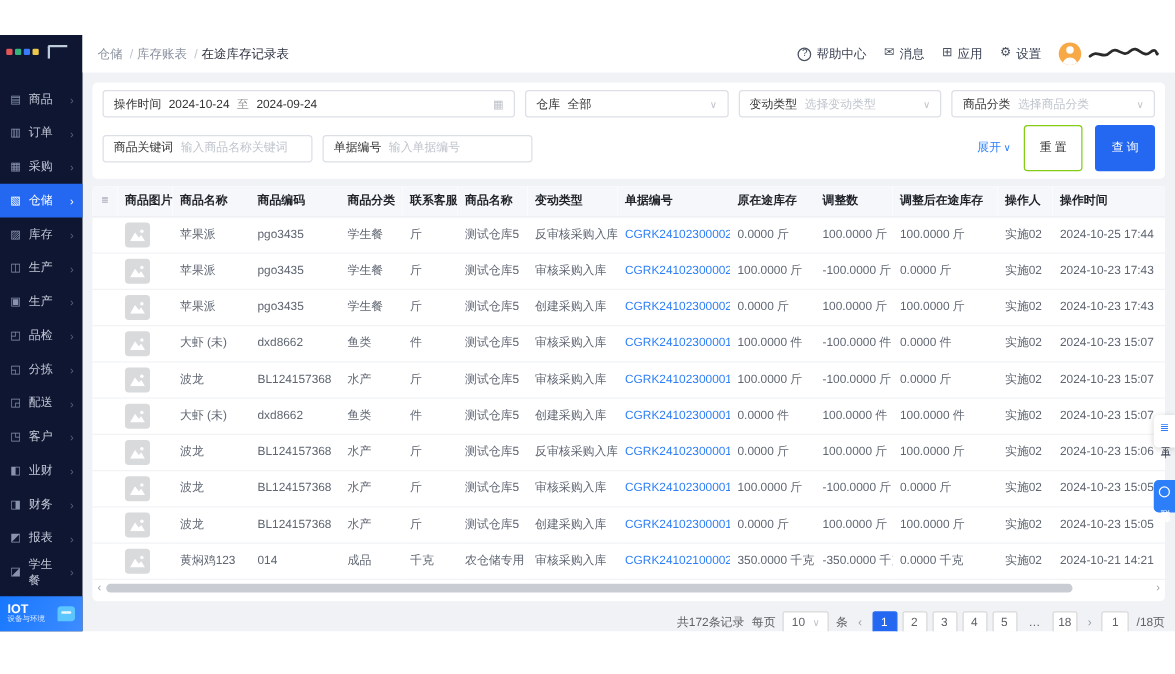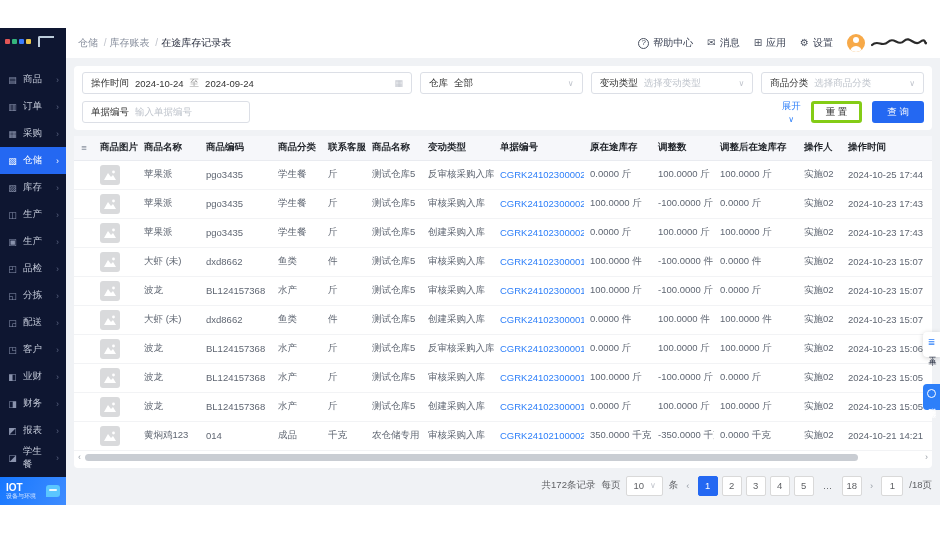--- a/index.html
+++ b/index.html
@@ -62,23 +62,23 @@
   .f-date { width:330px; }
   .fsel { flex:1; min-width:0; }
   .finput { width:168px; }
   .flabel { color:#333; white-space:nowrap; }
   .fval { color:#333; white-space:nowrap; }
   .fsep { color:#999; }
   .ph { color:#bfc4cc; white-space:nowrap; overflow:hidden; }
   .ficon { margin-left:auto; color:#c0c4cc; font-size:9px; }
   .fchev { margin-left:auto; color:#c0c4cc; font-size:8px; }
   .fctrl { margin-left:auto; display:flex; align-items:center; gap:10px; }
-  .expand { color:#2d7ff9; font-size:9.5px; display:flex; align-items:center; gap:2px; cursor:pointer;flex-direction:column; }
+  .expand { color:#2d7ff9; font-size:9.5px; display:flex; align-items:center; gap:2px; cursor:pointer; }
   .expand .fchev { color:#2d7ff9; margin-left:0; }
-  .btn { height:22px; padding:0 12px; font-size:9.5px; border:3px solid #84cc16;
+  .btn { height:37px; padding:0 12px; font-size:9.5px; border:1px solid #84cc16;
     border-radius:3px; background:#fff; color:#333; cursor:pointer; }
   .btn.primary { background:#2468f2; border-color:#2468f2; color:#fff; }
 
   
   .table-card { background:#fff; border-radius:4px; margin-top:6px; padding-bottom:2px; }
   table { width:100%; border-collapse:collapse; table-layout:fixed; }
   th { background:#f6f7fa; color:#1f2329; font-weight:bold; font-size:9.5px; height:24px;
     text-align:left; padding:0 6px; white-space:nowrap; overflow:hidden; border-bottom:1px solid #e9ebf0; }
   td { height:29px; font-size:9.5px; color:#5f6672; padding:0 6px; white-space:nowrap;
     overflow:hidden; border-bottom:1px solid #f2f3f5; }
@@ -275,20 +275,24 @@
             <span class="ph">选择变动类型</span>
             <span class="fchev">∨</span>
           </div>
           <div class="fbox fsel">
             <span class="flabel">商品分类</span>
             <span class="ph">选择商品分类</span>
             <span class="fchev">∨</span>
           </div>
         </div>
         <div class="frow">
+          <div class="fbox finput">
+            <span class="flabel">商品关键词</span>
+            <span class="ph">输入商品名称关键词</span>
+          </div>
           <div class="fbox finput">
             <span class="flabel">单据编号</span>
             <span class="ph">输入单据编号</span>
           </div>
           <div class="fctrl">
             <span class="expand">
               <span>展开</span>
               <span class="fchev">∨</span>
             </span>
             <button class="btn">重 置</button>

